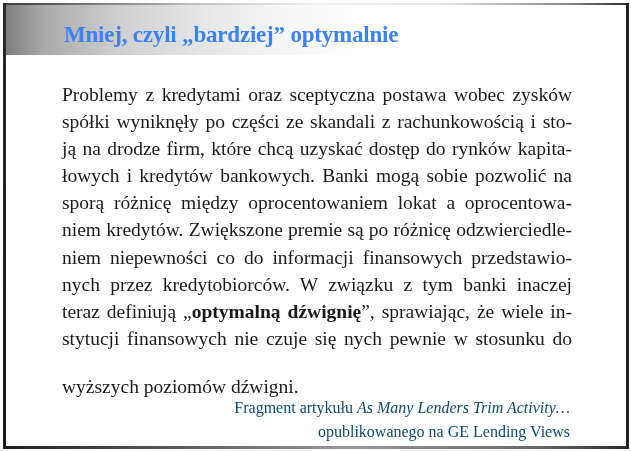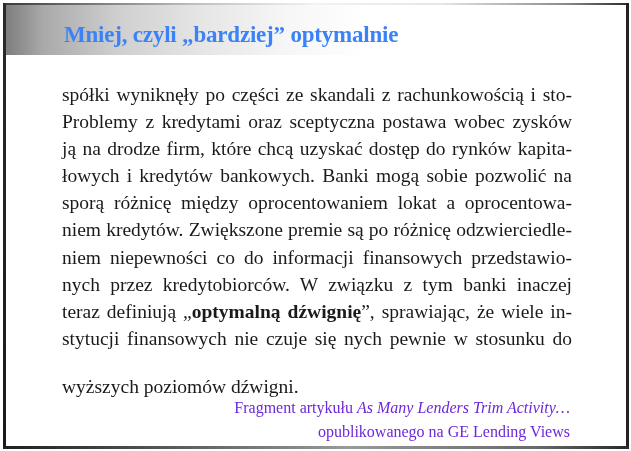--- a/index.html
+++ b/index.html
@@ -93,21 +93,21 @@
       font-weight: bold;
       font-family: Liberation Serif, serif;
     }
     .attribution {
       position: absolute;
       right: 61px;
       top: 396px;
       text-align: right;
       font-size: 16px;
       line-height: 24px;
-      color: #6d28d9;
+      color: #0c4a6e;
     }
     .attribution .row {
       display: block;
       white-space: nowrap;
     }
     .attribution i {
       font-style: italic;
     }
   </style>
 </head>
@@ -117,22 +117,22 @@
   <div class="frame-top"></div>
   <div class="frame-left"></div>
   <div class="frame-right"></div>
   <div class="frame-bottom"></div>
   <div class="header-band"></div>
 </div>
 
 <h2 class="title">Mniej, czyli „bardziej” optymalnie</h2>
 
 <div class="body-text">
+  <span class="line">Problemy z kredytami oraz sceptyczna postawa wobec zysków</span>
   <span class="line">spółki wyniknęły po części ze skandali z rachunkowością i sto-</span>
-  <span class="line">Problemy z kredytami oraz sceptyczna postawa wobec zysków</span>
   <span class="line">ją na drodze firm, które chcą uzyskać dostęp do rynków kapita-</span>
   <span class="line">łowych i kredytów bankowych. Banki mogą sobie pozwolić na</span>
   <span class="line">sporą różnicę między oprocentowaniem lokat a oprocentowa-</span>
   <span class="line">niem kredytów. Zwiększone premie są po różnicę odzwierciedle-</span>
   <span class="line">niem niepewności co do informacji finansowych przedstawio-</span>
   <span class="line">nych przez kredytobiorców. W związku z tym banki inaczej</span>
   <span class="line"><span>teraz definiują „</span><b>optymalną dźwignię</b><span>”, sprawiając, że wiele in-</span></span>
   <span class="line">stytucji finansowych nie czuje się nych pewnie w stosunku do</span>
   <span class="line last">wyższych poziomów dźwigni.</span>
 </div>

